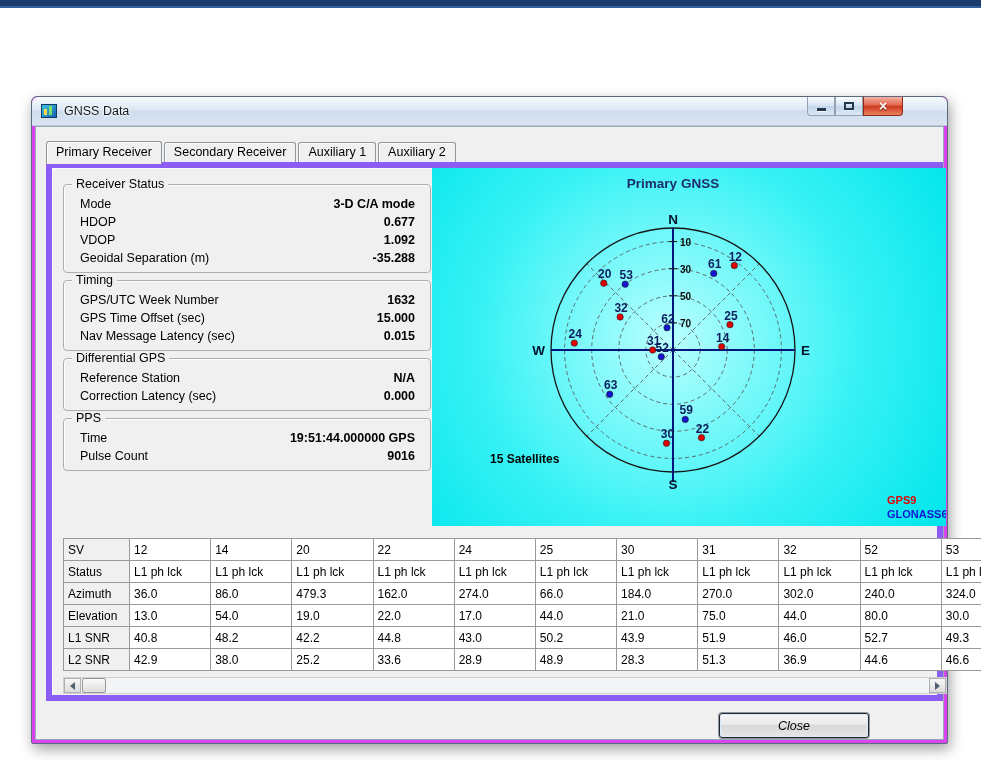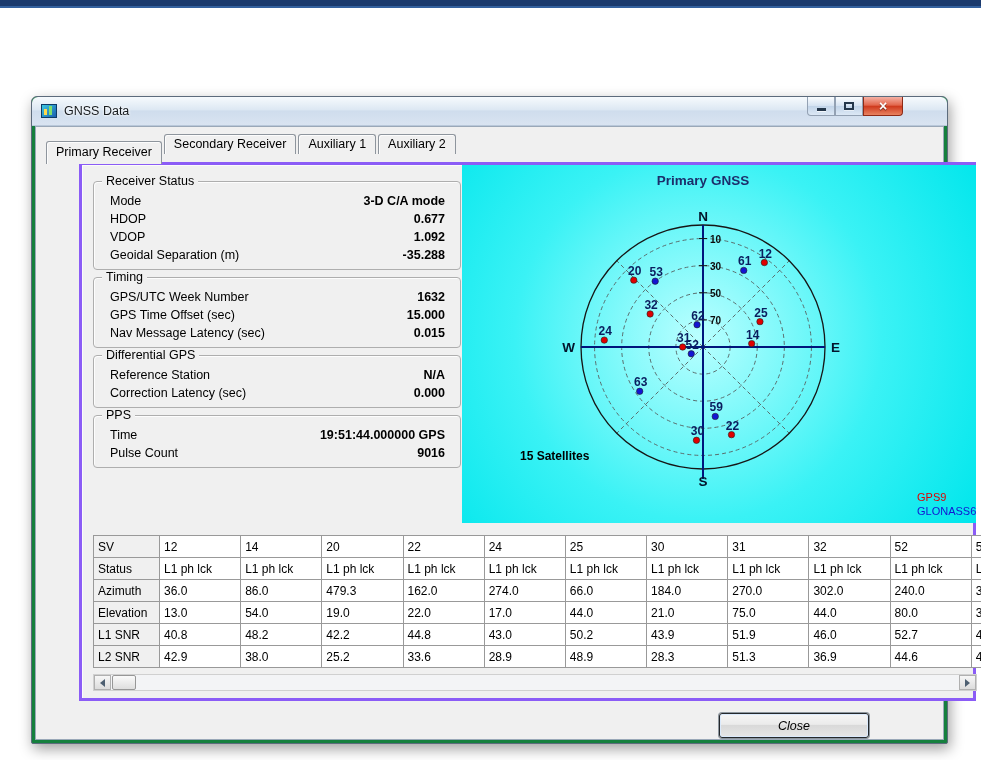--- a/index.html
+++ b/index.html
@@ -4,21 +4,21 @@
 <style>
   * { margin:0; padding:0; box-sizing:border-box; }
   html,body { width:981px; height:760px; background:#ffffff; overflow:hidden;
               font-family:"Liberation Sans","DejaVu Sans",sans-serif; position:relative; }
 
   .top-strip { position:absolute; left:0; top:0; width:981px; height:8px;
                background:#1b3a6d; border-bottom:2px solid #34619e; }
 
   
   .dialog { position:absolute; left:31px; top:96px; width:917px; height:648px;
-            background:#15803d; border:1px solid #5c6b7c; border-radius:6px 6px 2px 2px;
+            background:#d946ef; border:1px solid #5c6b7c; border-radius:6px 6px 2px 2px;
             box-shadow:2px 5px 14px rgba(0,0,0,.38); }
   .titlebar { position:absolute; left:0; top:0; right:0; height:29px;
               background:linear-gradient(180deg,#f6fafd,#dde8f3 45%,#cfdded 50%,#d9e4f1);
               border-radius:6px 6px 0 0; border-bottom:1px solid #b9c8da; }
   .app-icon { position:absolute; left:9px; top:7px; width:16px; height:14px;
               background:linear-gradient(135deg,#3cc8e0,#1a5fb0); border:1px solid #0c3a66; }
   .app-icon .ai-b1 { position:absolute; left:2px; bottom:2px; width:3px; height:6px; background:#ffd94a; }
   .app-icon .ai-b2 { position:absolute; left:7px; bottom:2px; width:3px; height:9px; background:#7fe06a; }
   .title-text { position:absolute; left:32px; top:7px; font-size:12.5px; color:#15191d;
                 text-shadow:0 0 3px #ffffff, 0 0 3px #ffffff; }
@@ -32,49 +32,49 @@
   .glyph-min { width:9px; height:3px; background:#24364a; box-shadow:0 1px 0 rgba(255,255,255,.7); margin-top:6px; }
   .glyph-max { width:10px; height:8px; border:2px solid #24364a; box-shadow:0 1px 0 rgba(255,255,255,.5); }
   .glyph-x { color:#fff; font-size:14px; font-weight:bold; line-height:16px; text-shadow:0 1px 1px rgba(0,0,0,.55); }
 
   .client { position:absolute; left:3px; top:29px; right:3px; bottom:3px;
             background:#f0f0f0; border:1px solid #9aa8b8;padding-left:16px; }
 
   
   .tabstrip { position:absolute; left:10px; top:12px; height:24px; display:flex;
               align-items:flex-end; z-index:5; }
-  .tab { height:20px; line-height:19px; padding:0 9px; margin-right:2px; margin-bottom:9px;
+  .tab { height:20px; line-height:19px; padding:0 9px; margin-right:2px; margin-bottom:1px;
          font-size:12.5px; white-space:nowrap; background:#f0f0f0;
          border:1px solid #8e959d; border-bottom:none; border-radius:3px 3px 0 0;
          box-shadow:inset 1px 1px 0 #fcfcfc; cursor:default; }
   .tab.active { height:23px; line-height:21px; margin-bottom:-1px; z-index:6; }
 
   .tabpage { position:absolute; left:10px; top:35px; width:897px; height:539px;
-             background:#f0f0f0; border:3px solid #8b5cf6; box-shadow:inset 1px 1px 0 #fbfbfb;margin-left:33px; }
+             background:#f0f0f0; border:6px solid #8b5cf6; box-shadow:inset 1px 1px 0 #fbfbfb; }
 
   
   .groups { position:absolute; left:11px; top:16px; width:368px; }
   .groupbox { position:relative; border:1px solid #aeaeae; border-radius:4px;
               box-shadow:inset 1px 1px 0 #fdfdfd; margin-bottom:7px; padding:10px 15px 5px 10px; }
   .gb-title { position:absolute; top:-8px; left:8px; background:#f0f0f0; padding:0 4px;
               font-size:12.5px; line-height:15px; }
   .gb-row { display:flex; justify-content:flex-start; line-height:18px; font-size:12.5px; padding-left:6px; }
   .gb-value { font-weight:bold; margin-left:auto; text-align:right; }
 
   
   .sky-panel { position:absolute; left:380px; top:0; width:514px; height:358px; overflow:hidden;
                background:radial-gradient(circle at 46% 48%, #baffff 0%, #3af2f5 55%, #00e6ec 100%); }
   .sky-panel svg { position:absolute; left:0; top:0; }
   svg text { font-family:"Liberation Sans","DejaVu Sans",sans-serif; }
   .plot-title { font-size:13.5px; font-weight:bold; fill:#1c2e6b; }
   .compass { font-size:13.5px; font-weight:bold; fill:#03152c; }
   .ticklabel { font-size:10px; font-weight:bold; fill:#0c0c0c; }
   .satlabel { font-size:12px; font-weight:bold; fill:#0a1e5e; }
   .sat-count { position:absolute; left:58px; top:284px; font-size:12px; font-weight:bold; color:#000; }
-  .sky-legend { position:absolute; left:455px; top:325px; font-size:11px; font-weight:normal; line-height:14px; }
+  .sky-legend { position:absolute; left:455px; top:325px; font-size:11px; font-weight:bold; line-height:14px; }
 
   
   .sv-table { position:absolute; left:11px; top:370px; width:960px;
               border-collapse:collapse; table-layout:fixed; background:#ffffff; font-size:12px; }
   .sv-table td { border:1px solid #999999; height:22px; padding:1px 4px;
                  white-space:nowrap; overflow:hidden; color:#000; }
   .sv-table td.rowhdr { background:#f0f0f0; width:66px; }
 
   
   .hscroll { position:absolute; left:11px; top:509px; width:884px; height:17px;

